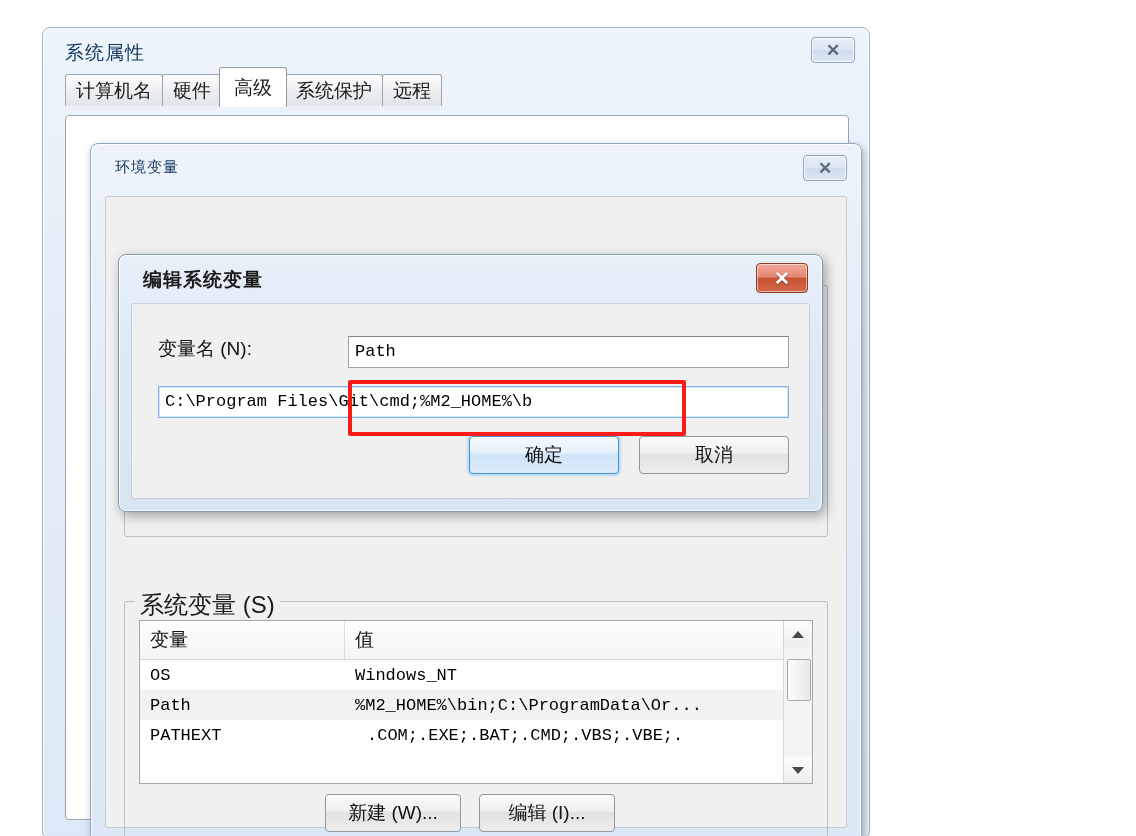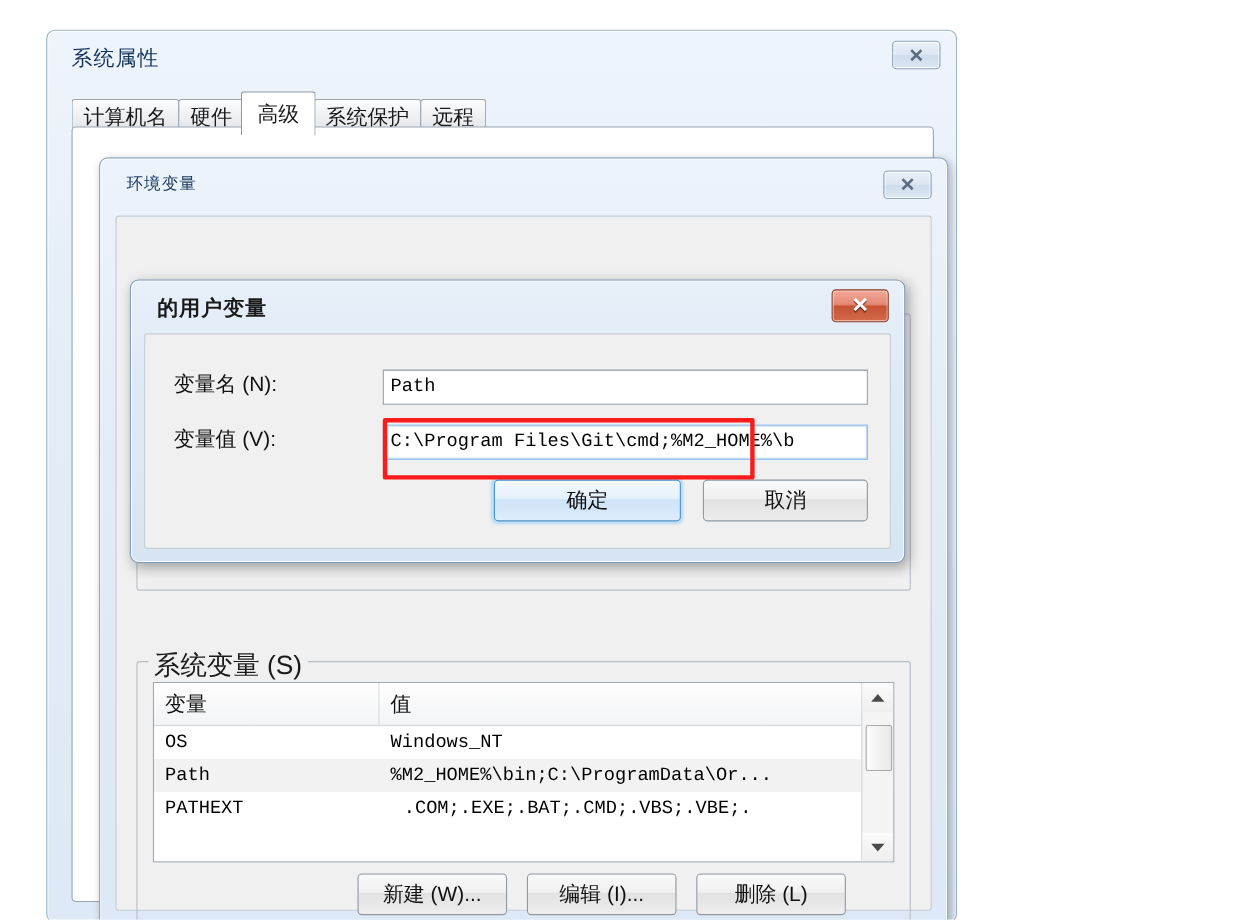--- a/index.html
+++ b/index.html
@@ -76,21 +76,21 @@
     font-size: 19px;
     font-weight: bold;
     color: #ffffff;
     text-shadow: 0 1px 1px rgba(0,0,0,0.45);
   }
 
   
   .tabstrip {
     position: absolute;
     left: 22px;
-    top: 56px;
+    top: 40px;
     height: 38px;
     display: flex;
     align-items: flex-end;
   }
   .tab {
     box-sizing: border-box;
     height: 32px;
     padding: 0 10px;
     display: flex;
     align-items: center;
@@ -426,52 +426,48 @@
         </div>
       </div>
 
       <div class="btnrow" style="left:200px; top:192px; gap:18px;">
         <div class="btn" style="width:136px;">
           <span>新建 (W)...</span>
         </div>
         <div class="btn" style="width:136px;">
           <span>编辑 (I)...</span>
         </div>
-        <div class="btn" style="width:136px;">
-          <span>删除 (L)</span>
-        </div>
       </div>
     </div>
 
   </div>
 </div>
 
 <div class="win" id="editvar">
 
   <div class="titlebar">
-    <div class="title-text">的用户变量</div>
+    <div class="title-text">编辑系统变量</div>
     <div class="close-btn close-active" style="right:14px; top:8px;">
       <span class="glyph">✕</span>
     </div>
   </div>
 
   <div class="body">
 
     <div class="field-row" style="top:32px;">
       <div class="field-label">变量名 (N):</div>
       <div class="textbox">Path</div>
     </div>
 
     <div class="field-row" style="top:82px;">
-      <div class="field-label">变量值 (V):</div>
       <div class="textbox focused">C:\Program Files\Git\cmd;%M2_HOME%\b</div>
     </div>
 
     <div class="btnrow" style="right:20px; top:132px; gap:20px;">
-      <div class="btn default" style="width:170px;">
+      <div class="btn default" style="width:150px;">
         <span>确定</span>
       </div>
       <div class="btn" style="width:150px;">
         <span>取消</span>
       </div>
     </div>
 
   </div>
 </div>
 

